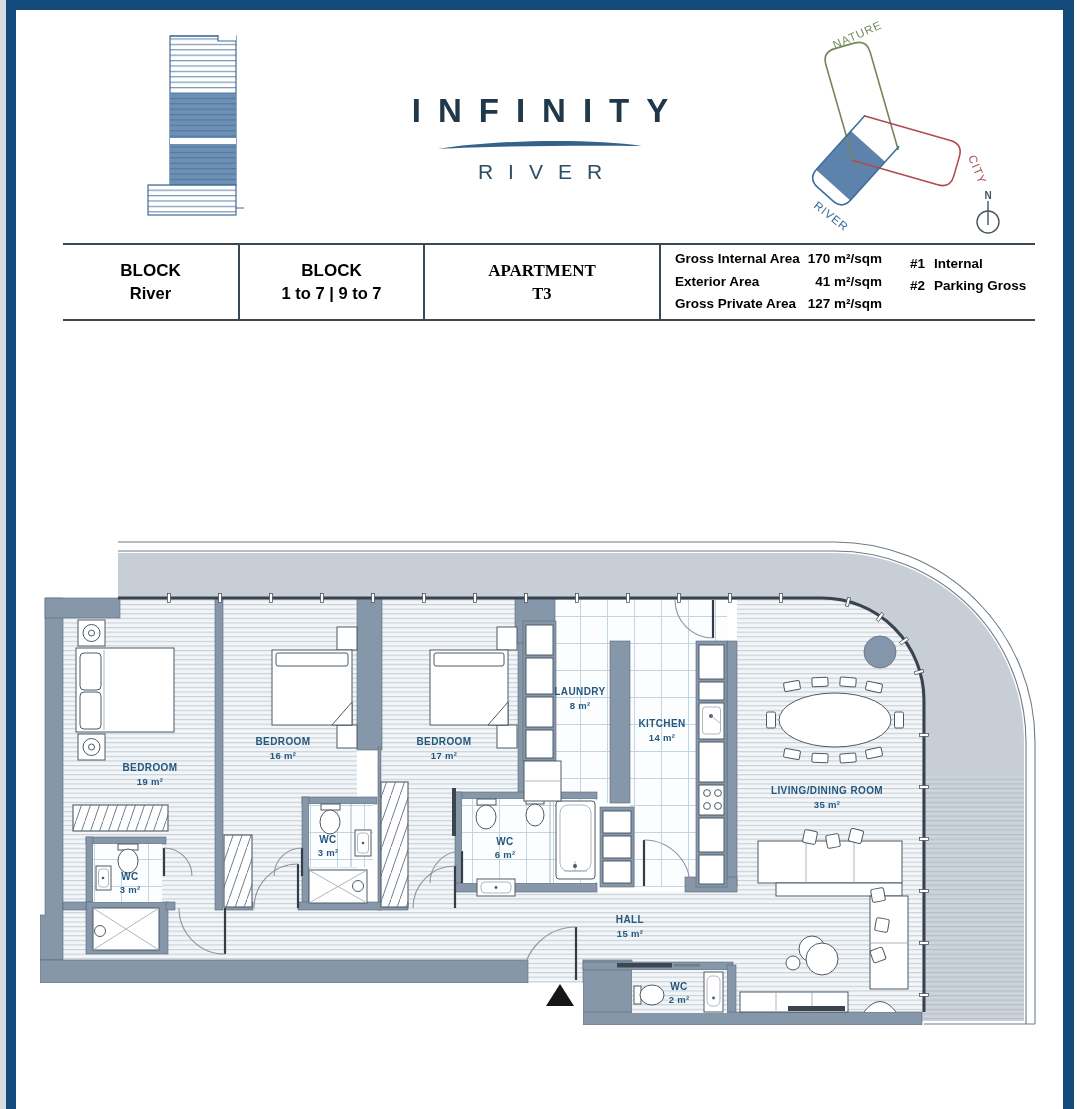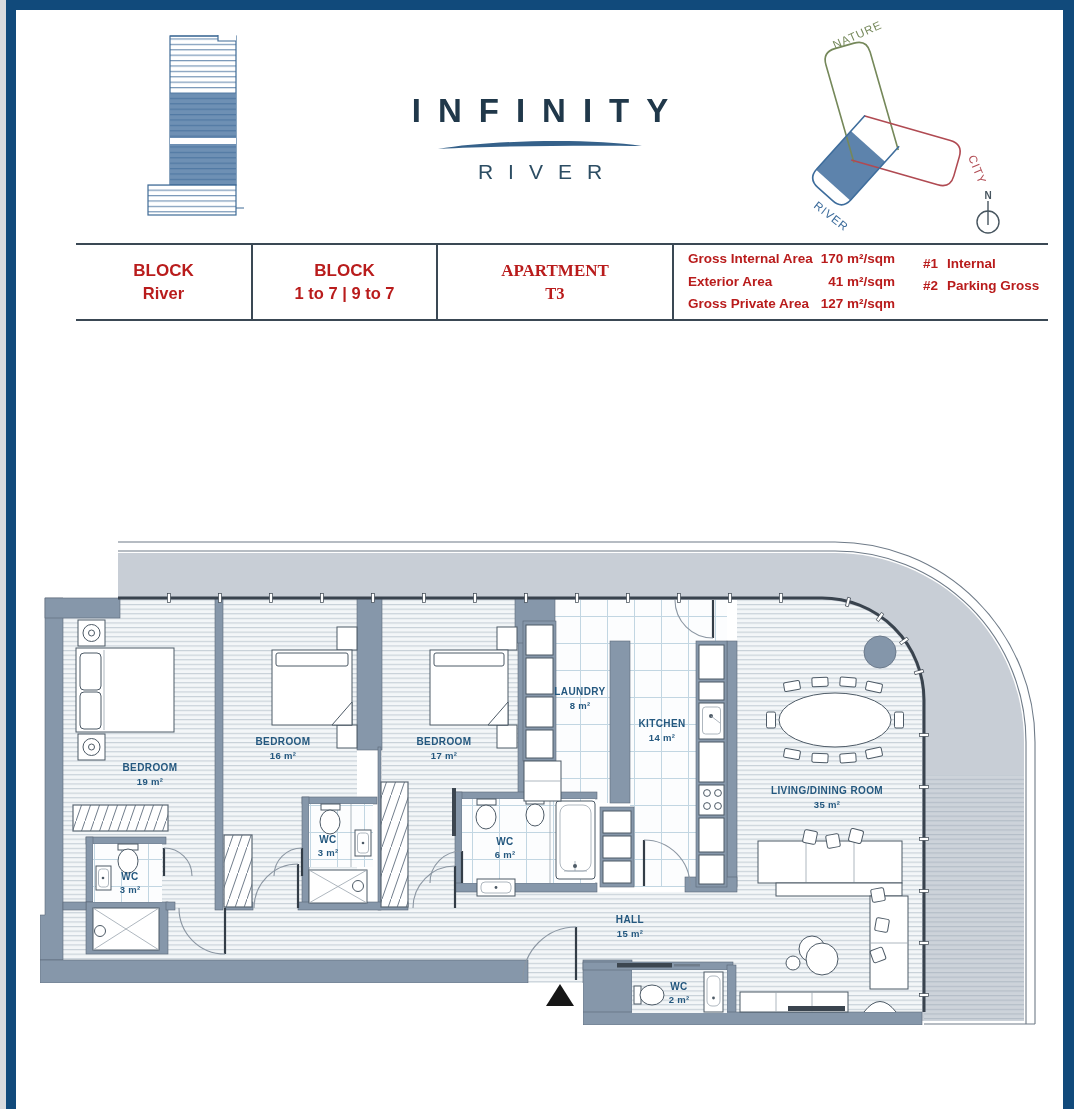--- a/index.html
+++ b/index.html
@@ -8,22 +8,22 @@
   .edge-strip{position:absolute;left:0;top:0;width:6px;height:1109px;background:#d9dbde;}
   .frame-top{position:absolute;left:6px;top:0;width:1067px;height:10px;background:#114a7b;}
   .frame-left{position:absolute;left:6px;top:0;width:10px;height:1109px;background:#114a7b;}
   .frame-right{position:absolute;left:1063px;top:0;width:11px;height:1109px;background:#114a7b;}
   .tower{position:absolute;left:140px;top:33px;}
   .brand{position:absolute;left:290px;top:92px;width:500px;text-align:center;}
   .brand-name{font-size:33px;font-weight:700;letter-spacing:17px;margin-right:-17px;color:#20384a;}
   .swoosh{display:block;margin:9px auto 4px auto;}
   .brand-line{font-size:21px;font-weight:500;letter-spacing:15px;margin-right:-15px;color:#2c4d63;margin-top:8px;}
   .compass{position:absolute;left:795px;top:15px;}
-  .itable{position:absolute;left:76px;top:243px;width:972px;height:74px;
-          border-top:2px solid #3a4854;border-bottom:2px solid #3a4854;display:flex;color:#b91c1c;}
+  .itable{position:absolute;left:63px;top:243px;width:972px;height:74px;
+          border-top:2px solid #3a4854;border-bottom:2px solid #3a4854;display:flex;color:#000000;}
   .cell{box-sizing:border-box;display:flex;flex-direction:column;justify-content:center;align-items:center;gap:3px;}
   .cell.sep{border-left:2px solid #3a4854;}
   .c1{width:175px;} .c2{width:185px;} .c3{width:236px;font-family:Liberation Serif, serif;} .c4{width:235px;align-items:stretch;justify-content:flex-end;padding:5px 12px 5px 14px;gap:2px;} .c5{flex:1;align-items:stretch;justify-content:flex-start;padding:9px 0 0 16px;gap:2px;}
   .tl{font-size:17px;font-weight:700;}
   .tv{font-size:16.5px;font-weight:600;}
   .arow{display:flex;justify-content:space-between;font-size:13.5px;font-weight:600;line-height:1.5;}
   .erow{display:flex;gap:9px;font-size:13.5px;font-weight:600;line-height:1.5;}
   .plan{position:absolute;left:40px;top:535px;}
   svg text{font-family:"Liberation Sans",sans-serif;}
   .rn{font-size:10px;font-weight:700;fill:#24587f;letter-spacing:.4px;}

